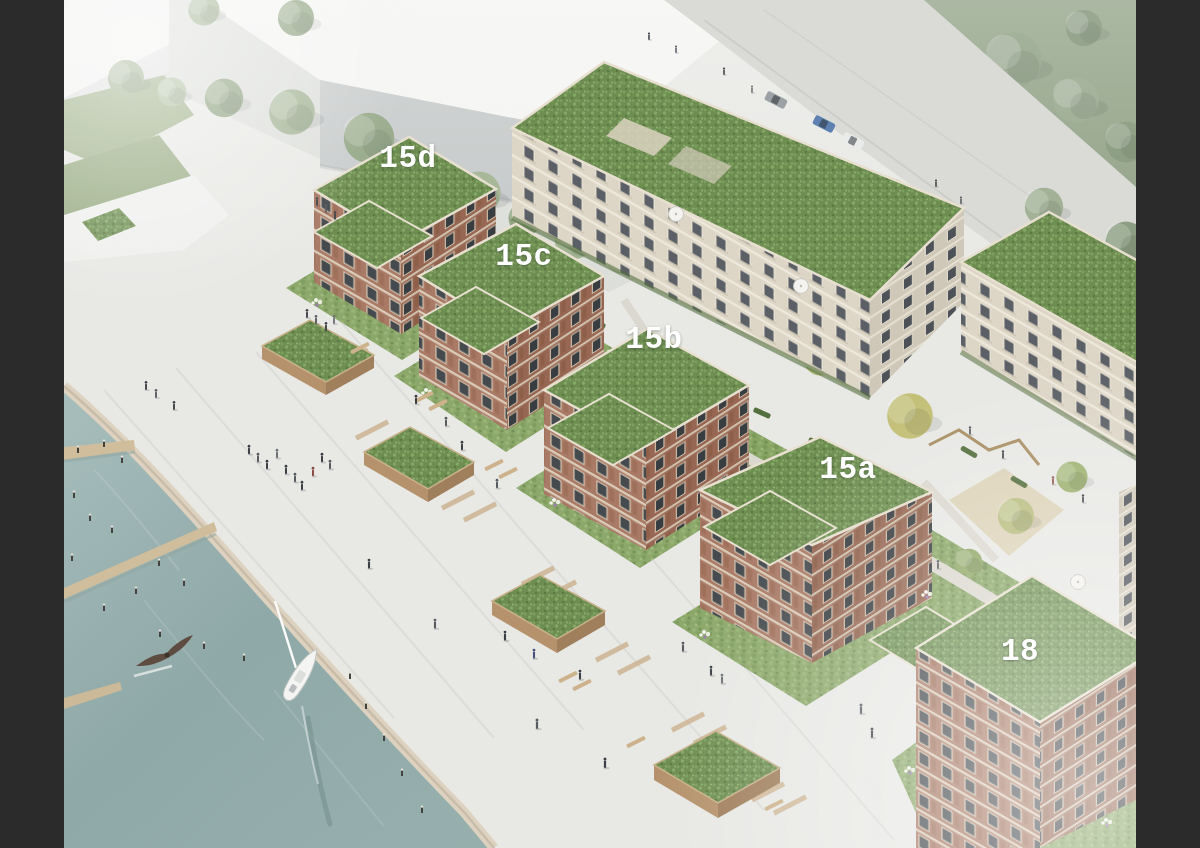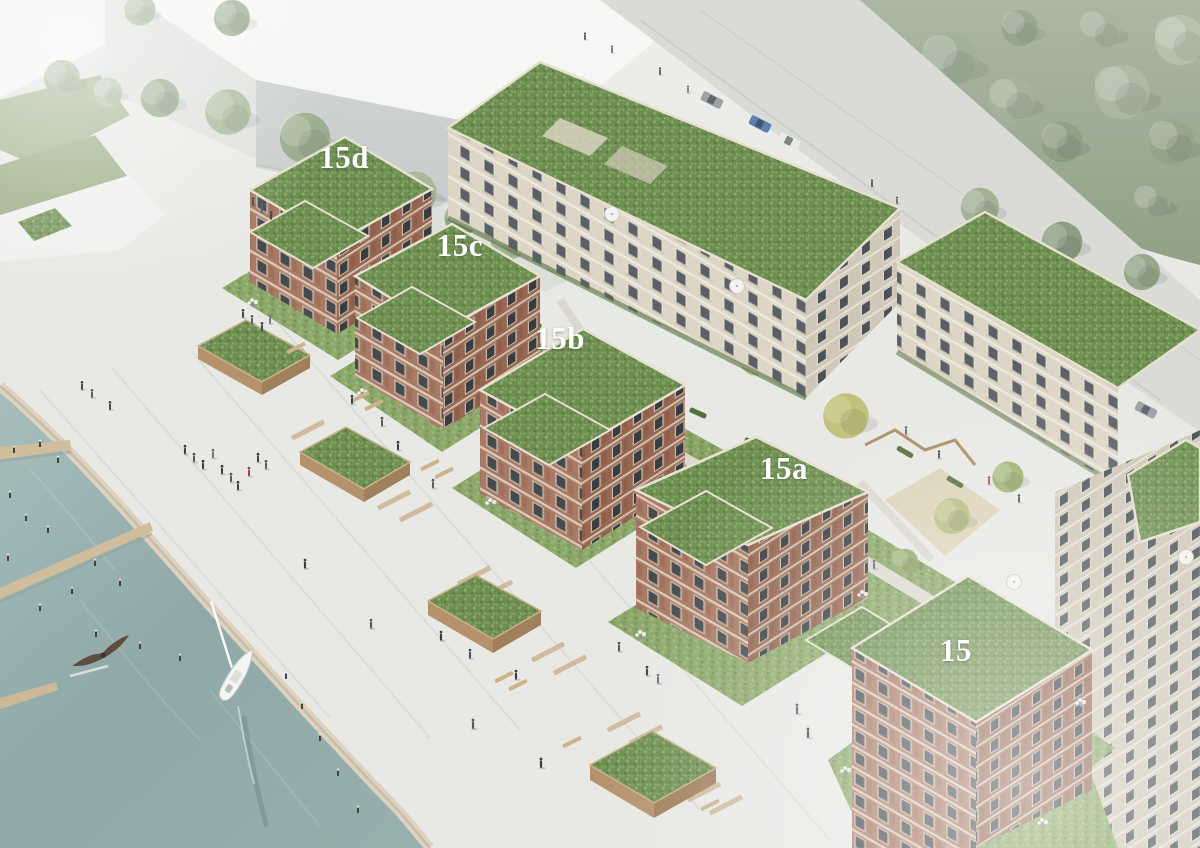--- a/index.html
+++ b/index.html
@@ -1,17 +1,17 @@
 <!DOCTYPE html>
 <html><head>
 <meta charset="utf-8">
 <style>
   html,body{margin:0;padding:0;background:#2b2b2b;}
-  .scene{position:relative;width:1200px;height:848px;margin:0 auto;overflow:hidden;
-         background:#000000;font-family:Liberation Serif, serif;}
+  .scene{position:relative;width:1072px;height:848px;margin:0 auto;overflow:hidden;
+         background:#000000;font-family:Liberation Mono, monospace;}
   .scene svg{position:absolute;left:0;top:0;display:block;}
   .bldg-label{position:absolute;transform:translate(-50%,-50%);color:#fff;
       font-weight:bold;font-size:31px;letter-spacing:.5px;
       text-shadow:0 1px 3px rgba(45,55,45,.45);white-space:nowrap;user-select:none;}
 </style>
 </head>
 <body>
 
 <div class="scene">
 <svg width="1200" height="848" viewBox="0 0 1200 848">
@@ -481,17 +481,17 @@
     <use href="#prs" transform="translate(110,404) scale(.85)" color="#3b3f45"></use>
   </g>
 
   <g>
     <rect width="1200" height="848" fill="url(#mistBR)"></rect>
     <rect width="1200" height="848" fill="url(#mistTL)"></rect>
   </g>
 </svg>
 
 <div class="bldg-label" style="left:344px;top:158px">15d</div>
-<div class="bldg-label" style="left:460px;top:246px">15c</div>
-<div class="bldg-label" style="left:560px;top:339px">15b</div>
+<div class="bldg-label" style="left:460px;top:256px">15c</div>
+<div class="bldg-label" style="left:590px;top:339px">15b</div>
 <div class="bldg-label" style="left:784px;top:469px">15a</div>
-<div class="bldg-label" style="left:956px;top:651px">15</div>
+<div class="bldg-label" style="left:956px;top:651px">18</div>
 </div>
 
 </body></html>

